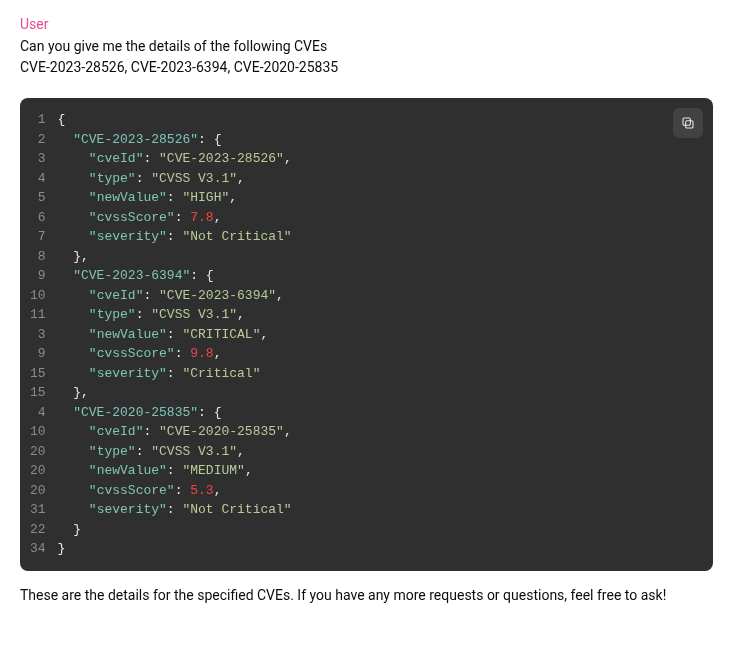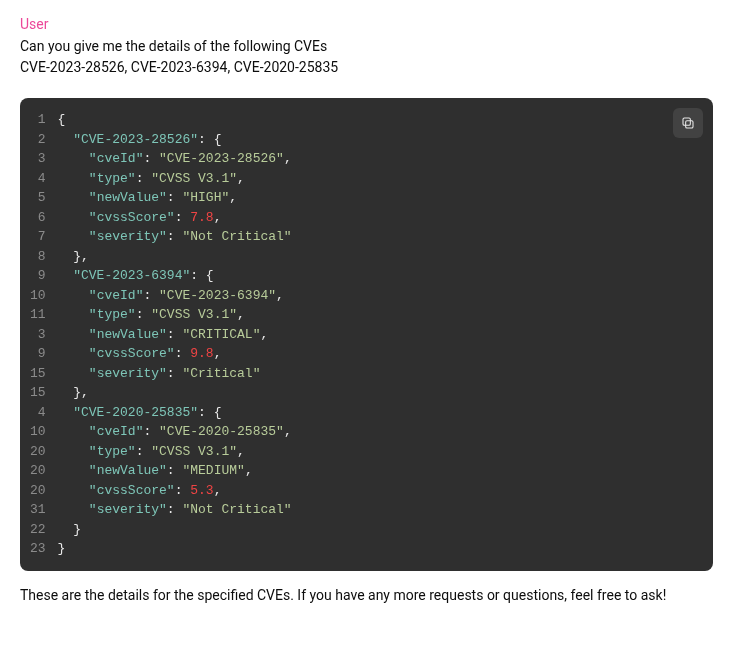--- a/index.html
+++ b/index.html
@@ -111,20 +111,20 @@
           <div>9</div>
           <div>15</div>
           <div>15</div>
           <div>4</div>
           <div>10</div>
           <div>20</div>
           <div>20</div>
           <div>20</div>
           <div>31</div>
           <div>22</div>
-          <div>23</div>
+          <div>34</div>
         </div>
       <div class="code" id="code"><div class="line"><span class="tok-punc">{</span></div><div class="line">  <span class="tok-key">"CVE-2023-28526"</span><span class="tok-punc">: {</span></div><div class="line">    <span class="tok-key">"cveId"</span><span class="tok-punc">: </span><span class="tok-str">"CVE-2023-28526"</span><span class="tok-punc">,</span></div><div class="line">    <span class="tok-key">"type"</span><span class="tok-punc">: </span><span class="tok-str">"CVSS V3.1"</span><span class="tok-punc">,</span></div><div class="line">    <span class="tok-key">"newValue"</span><span class="tok-punc">: </span><span class="tok-str">"HIGH"</span><span class="tok-punc">,</span></div><div class="line">    <span class="tok-key">"cvssScore"</span><span class="tok-punc">: </span><span class="tok-num">7.8</span><span class="tok-punc">,</span></div><div class="line">    <span class="tok-key">"severity"</span><span class="tok-punc">: </span><span class="tok-str">"Not Critical"</span></div><div class="line">  <span class="tok-punc">},</span></div><div class="line">  <span class="tok-key">"CVE-2023-6394"</span><span class="tok-punc">: {</span></div><div class="line">    <span class="tok-key">"cveId"</span><span class="tok-punc">: </span><span class="tok-str">"CVE-2023-6394"</span><span class="tok-punc">,</span></div><div class="line">    <span class="tok-key">"type"</span><span class="tok-punc">: </span><span class="tok-str">"CVSS V3.1"</span><span class="tok-punc">,</span></div><div class="line">    <span class="tok-key">"newValue"</span><span class="tok-punc">: </span><span class="tok-str">"CRITICAL"</span><span class="tok-punc">,</span></div><div class="line">    <span class="tok-key">"cvssScore"</span><span class="tok-punc">: </span><span class="tok-num">9.8</span><span class="tok-punc">,</span></div><div class="line">    <span class="tok-key">"severity"</span><span class="tok-punc">: </span><span class="tok-str">"Critical"</span></div><div class="line">  <span class="tok-punc">},</span></div><div class="line">  <span class="tok-key">"CVE-2020-25835"</span><span class="tok-punc">: {</span></div><div class="line">    <span class="tok-key">"cveId"</span><span class="tok-punc">: </span><span class="tok-str">"CVE-2020-25835"</span><span class="tok-punc">,</span></div><div class="line">    <span class="tok-key">"type"</span><span class="tok-punc">: </span><span class="tok-str">"CVSS V3.1"</span><span class="tok-punc">,</span></div><div class="line">    <span class="tok-key">"newValue"</span><span class="tok-punc">: </span><span class="tok-str">"MEDIUM"</span><span class="tok-punc">,</span></div><div class="line">    <span class="tok-key">"cvssScore"</span><span class="tok-punc">: </span><span class="tok-num">5.3</span><span class="tok-punc">,</span></div><div class="line">    <span class="tok-key">"severity"</span><span class="tok-punc">: </span><span class="tok-str">"Not Critical"</span></div><div class="line">  <span class="tok-punc">}</span></div><div class="line"><span class="tok-punc">}</span></div></div>
     </div>
   </div>
 
   <div class="outro">These are the details for the specified CVEs. If you have any more requests or questions, feel free to ask!</div>
 </div>
 
 </body></html>

